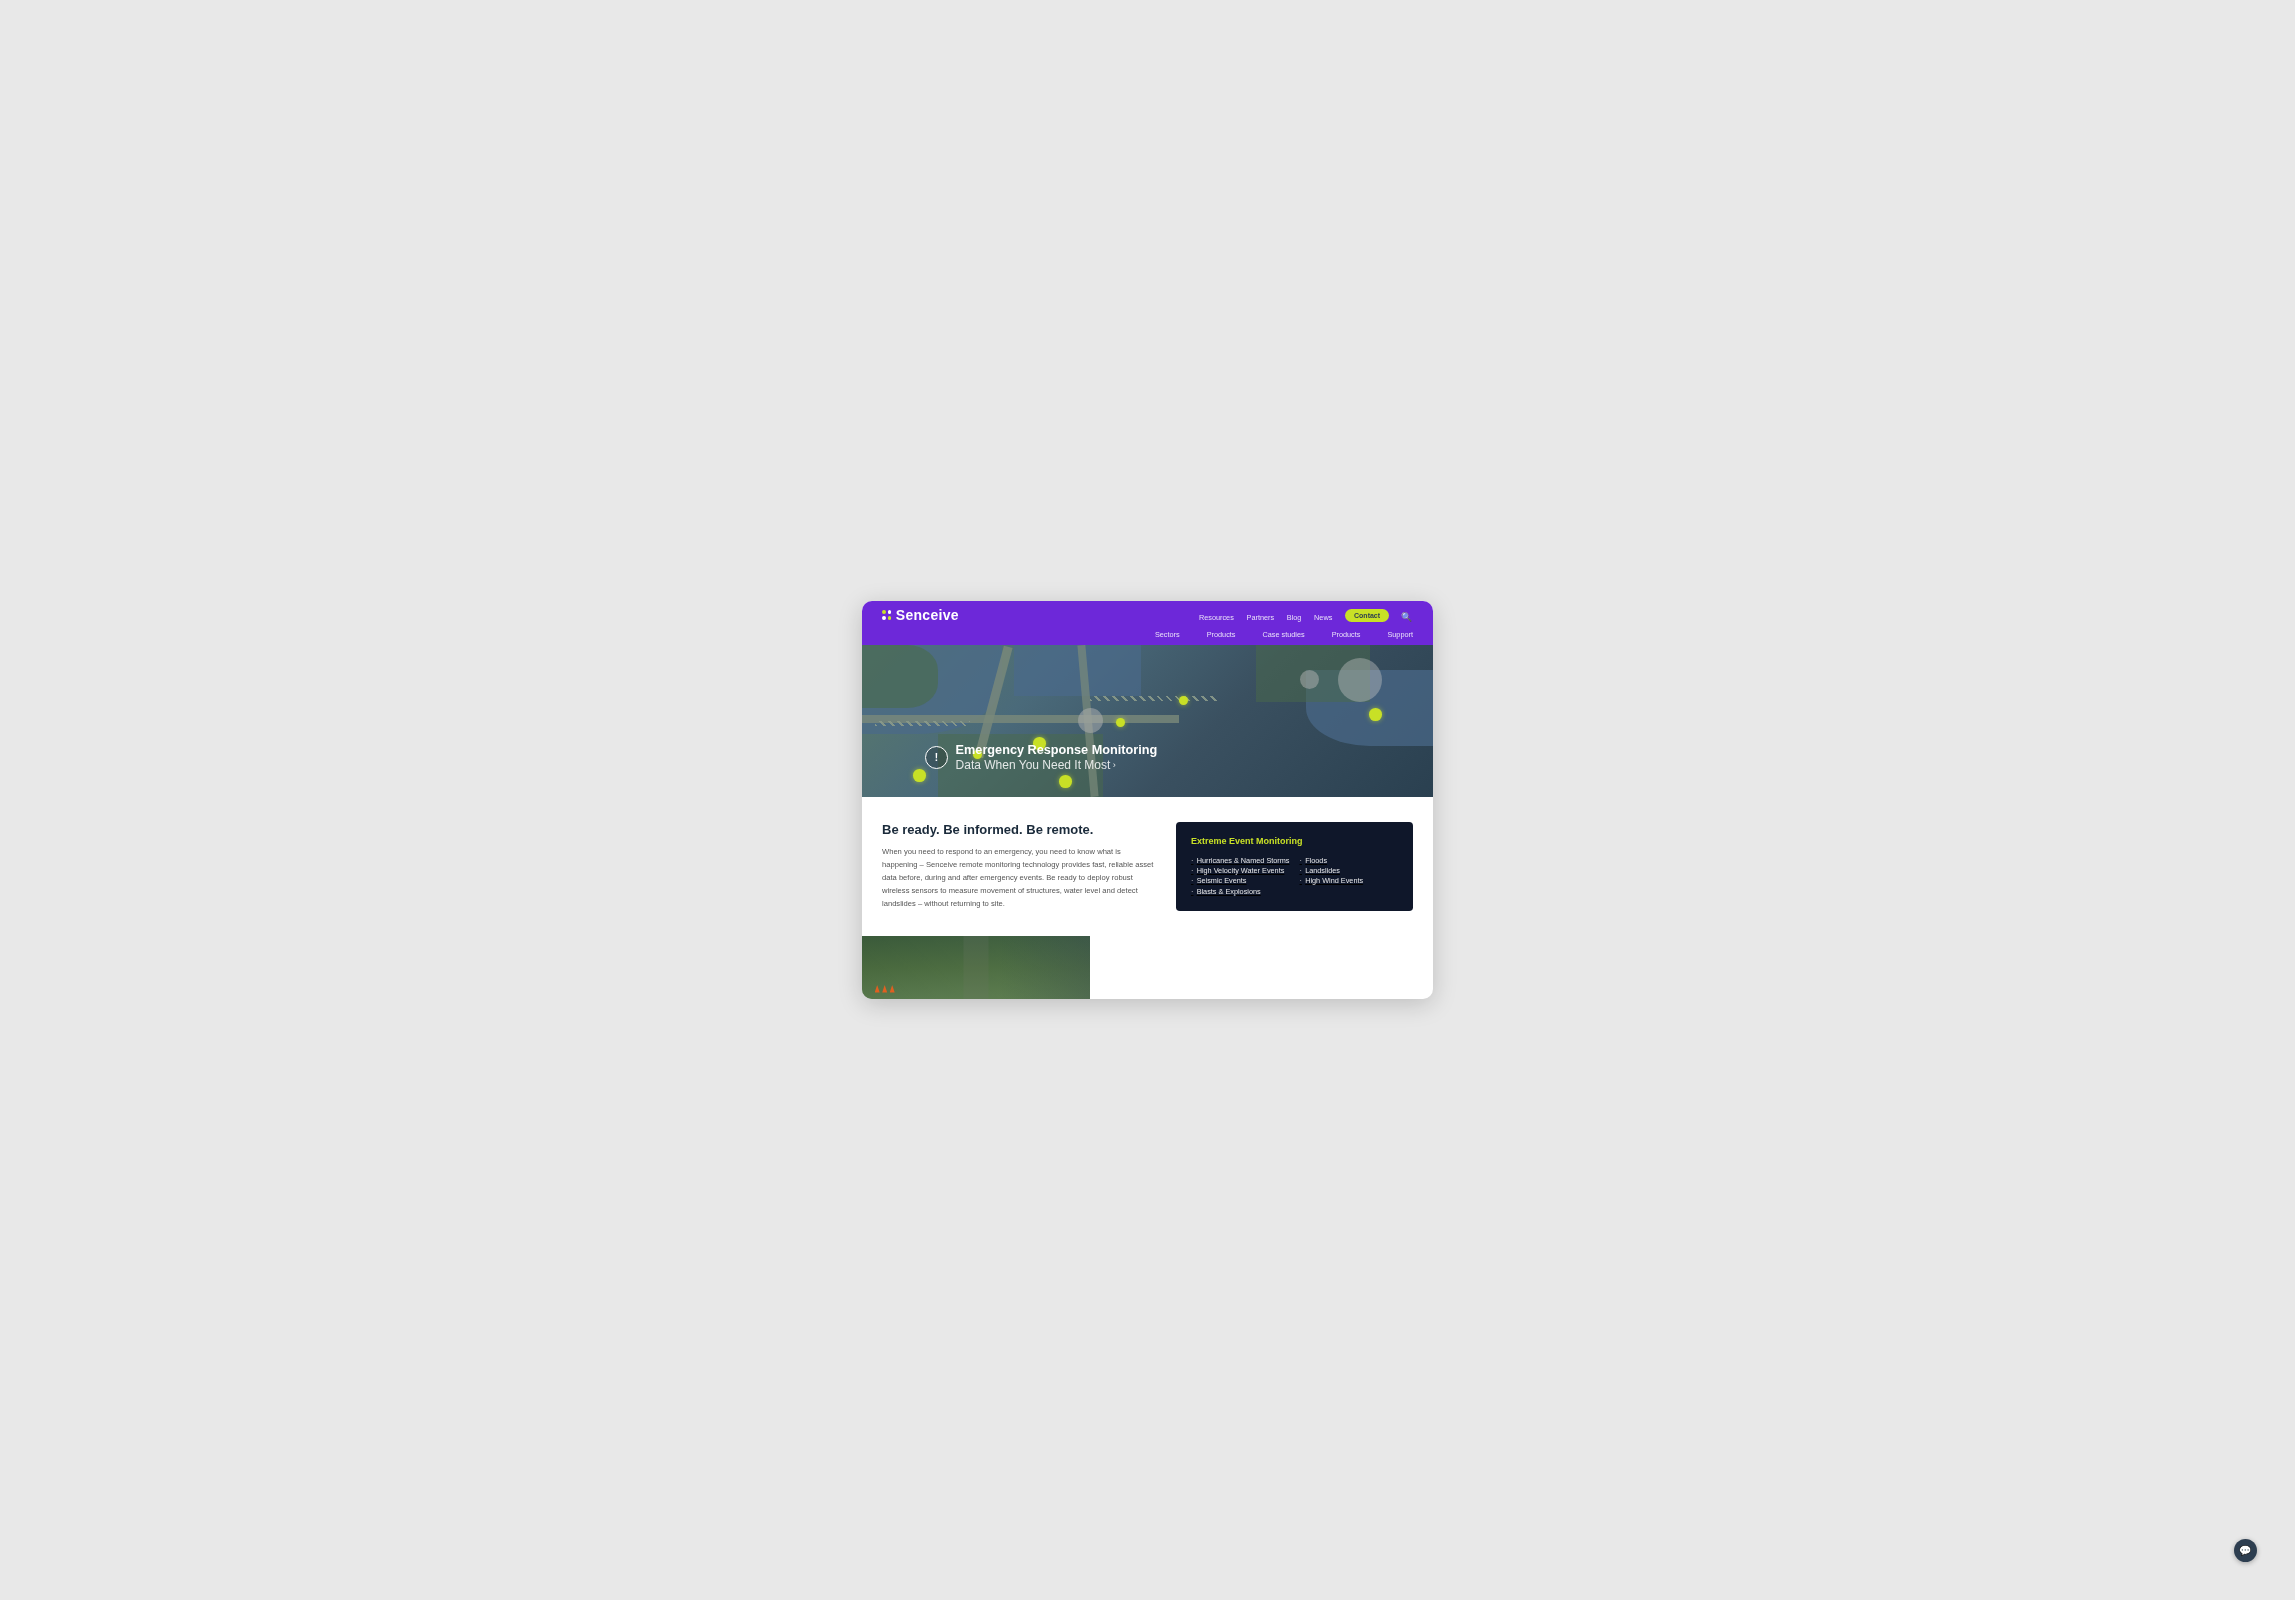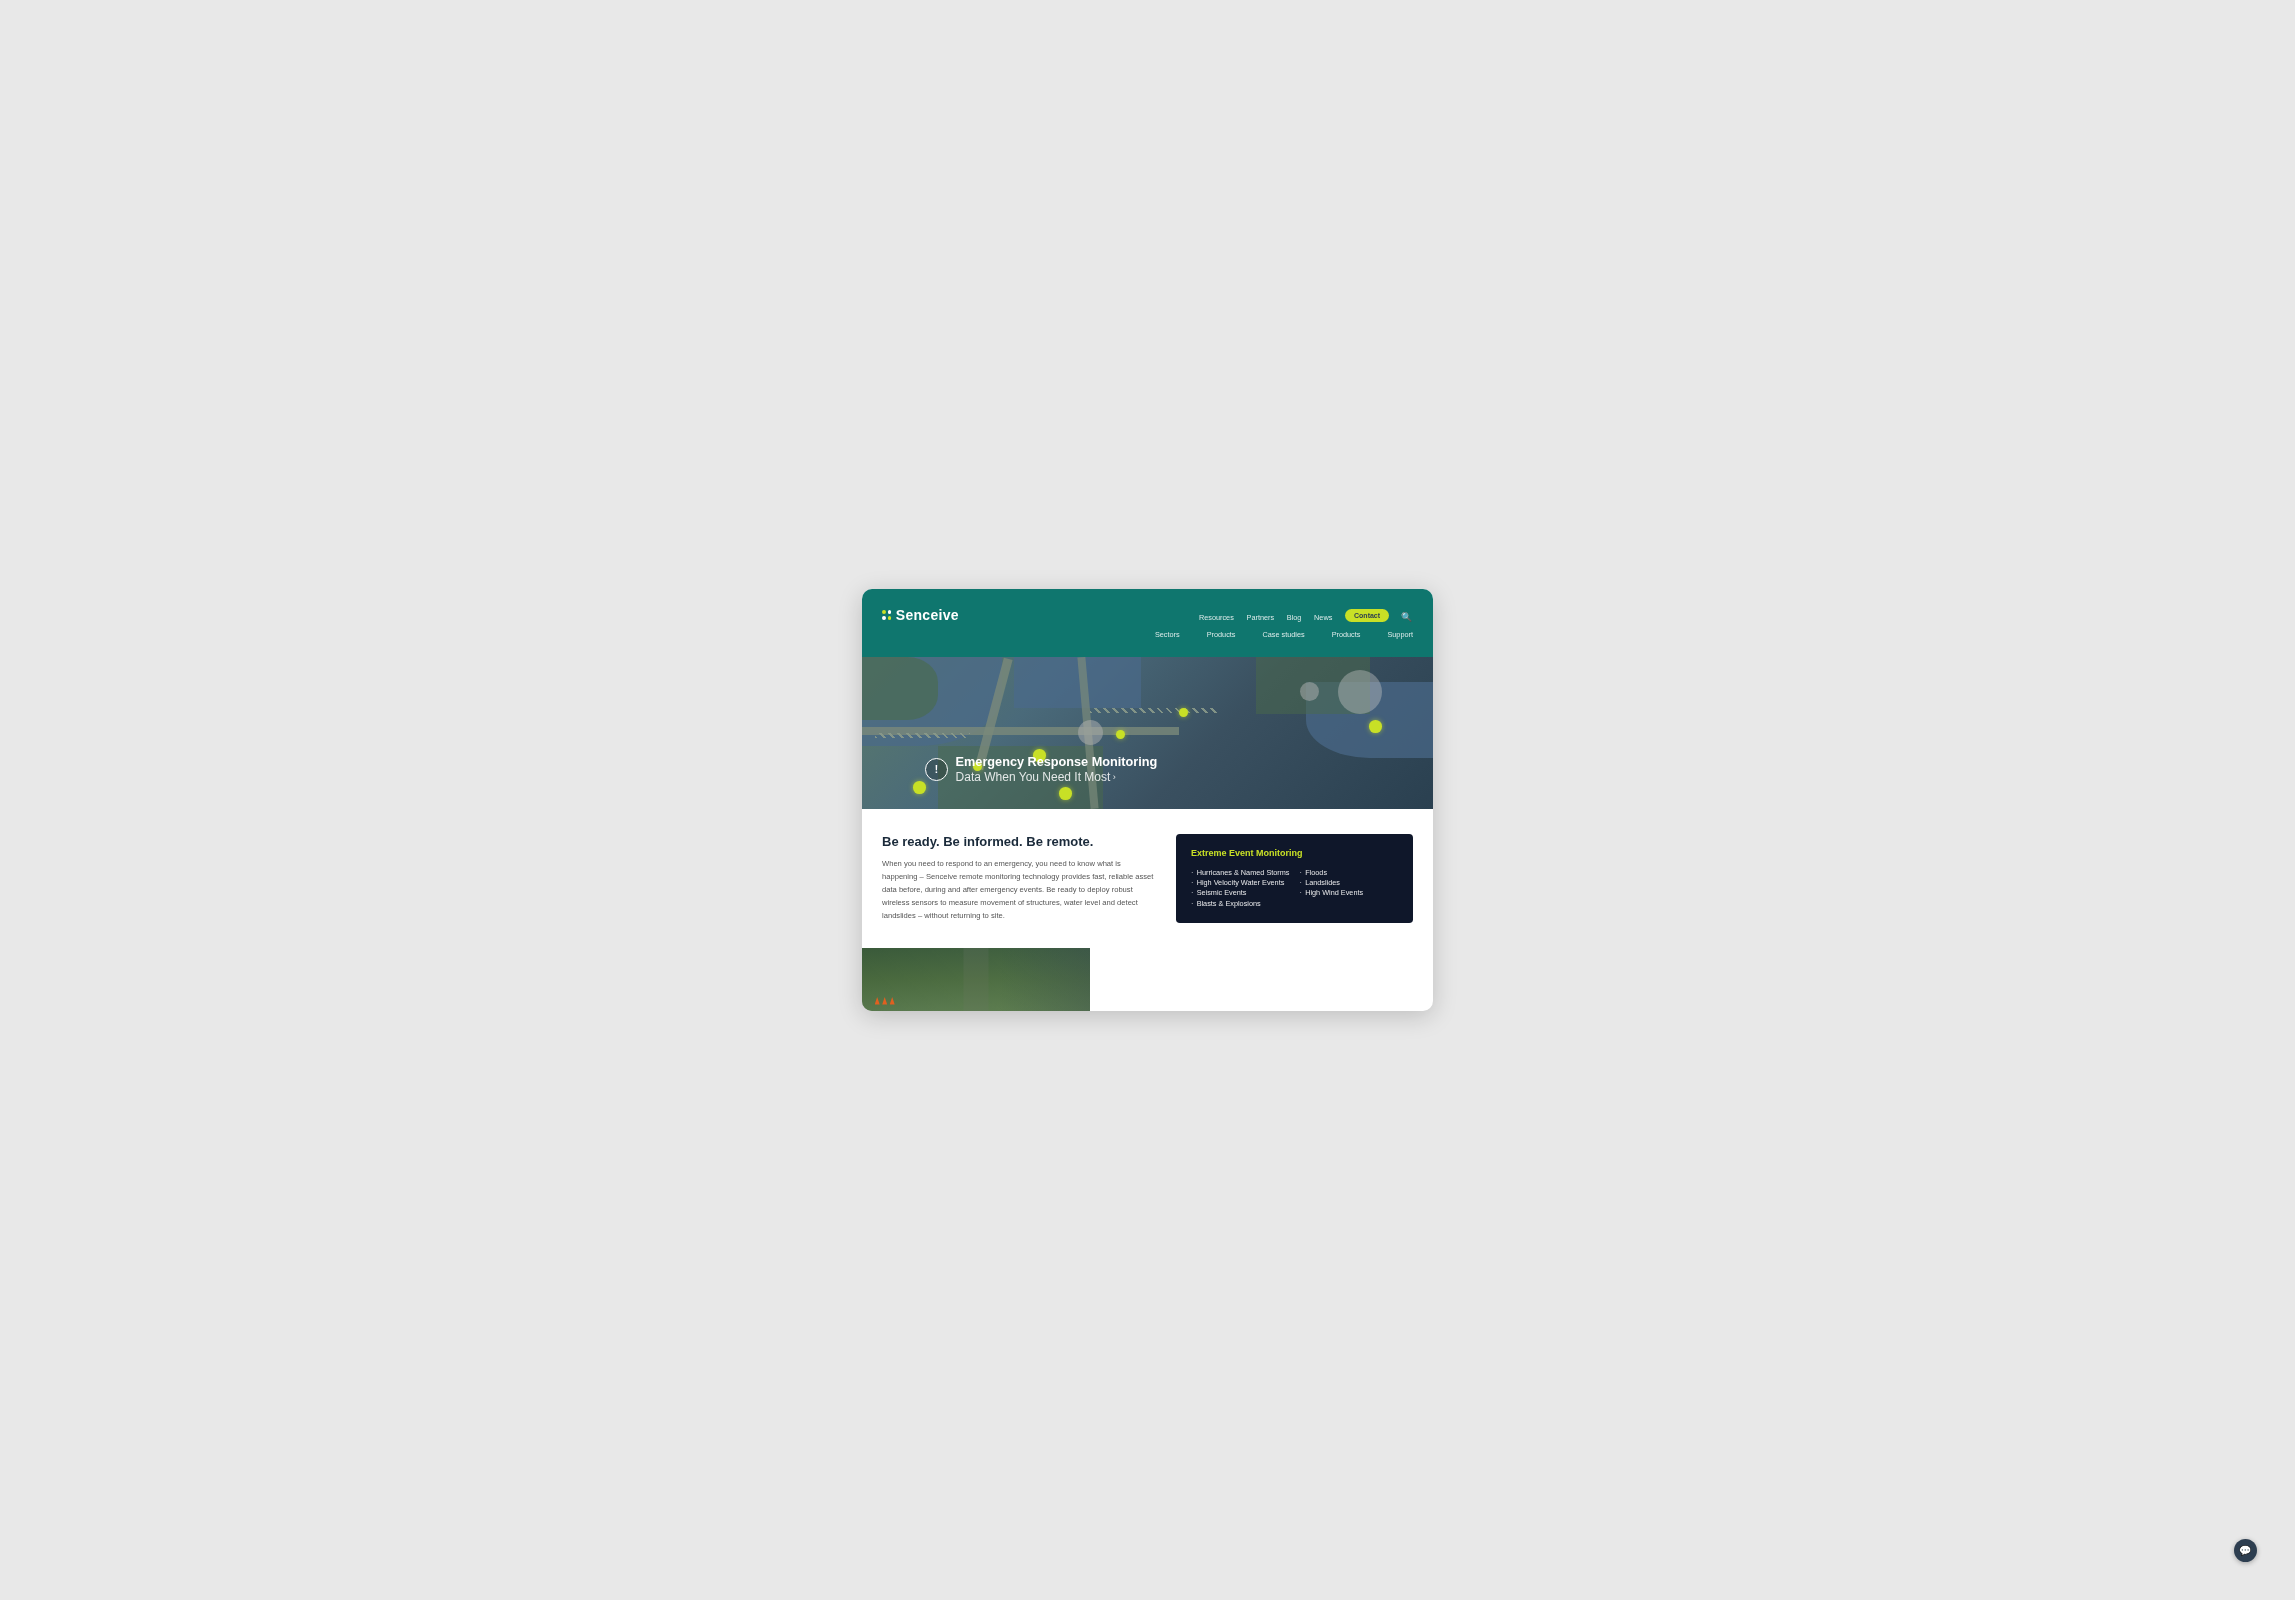--- a/index.html
+++ b/index.html
@@ -16,22 +16,22 @@
     .browser-window {
       width: 571px;
       background: white;
       border-radius: 10px;
       overflow: hidden;
       box-shadow: 0 5px 25px rgba(0,0,0,0.18);
     }
 
     
     .navbar {
-      background: #0f766e;
-      padding: 12px 20px;
+      background: #6d28d9;
+      padding: 0 20px;
     }
     .nav-top {
       display: flex;
       align-items: center;
       justify-content: space-between;
       padding: 6.3px 0 2.5px;
     }
     .logo {
       display: flex;
       align-items: center;
@@ -219,20 +219,21 @@
     .event-card h3 {
       color: #c8e026;
       font-size: 9px;
       font-weight: bold;
       margin-bottom: 10px;
     }
     .event-grid {
       display: grid;
       grid-template-columns: 1fr 1fr;
       gap: 3.8px 10px;
+      text-decoration: underline;
     }
     .event-item {
       color: rgba(255,255,255,0.9);
       font-size: 7.3px;
       display: flex;
       align-items: flex-start;
       gap: 3.2px;
       line-height: 1.4;
     }
     .event-item::before {

